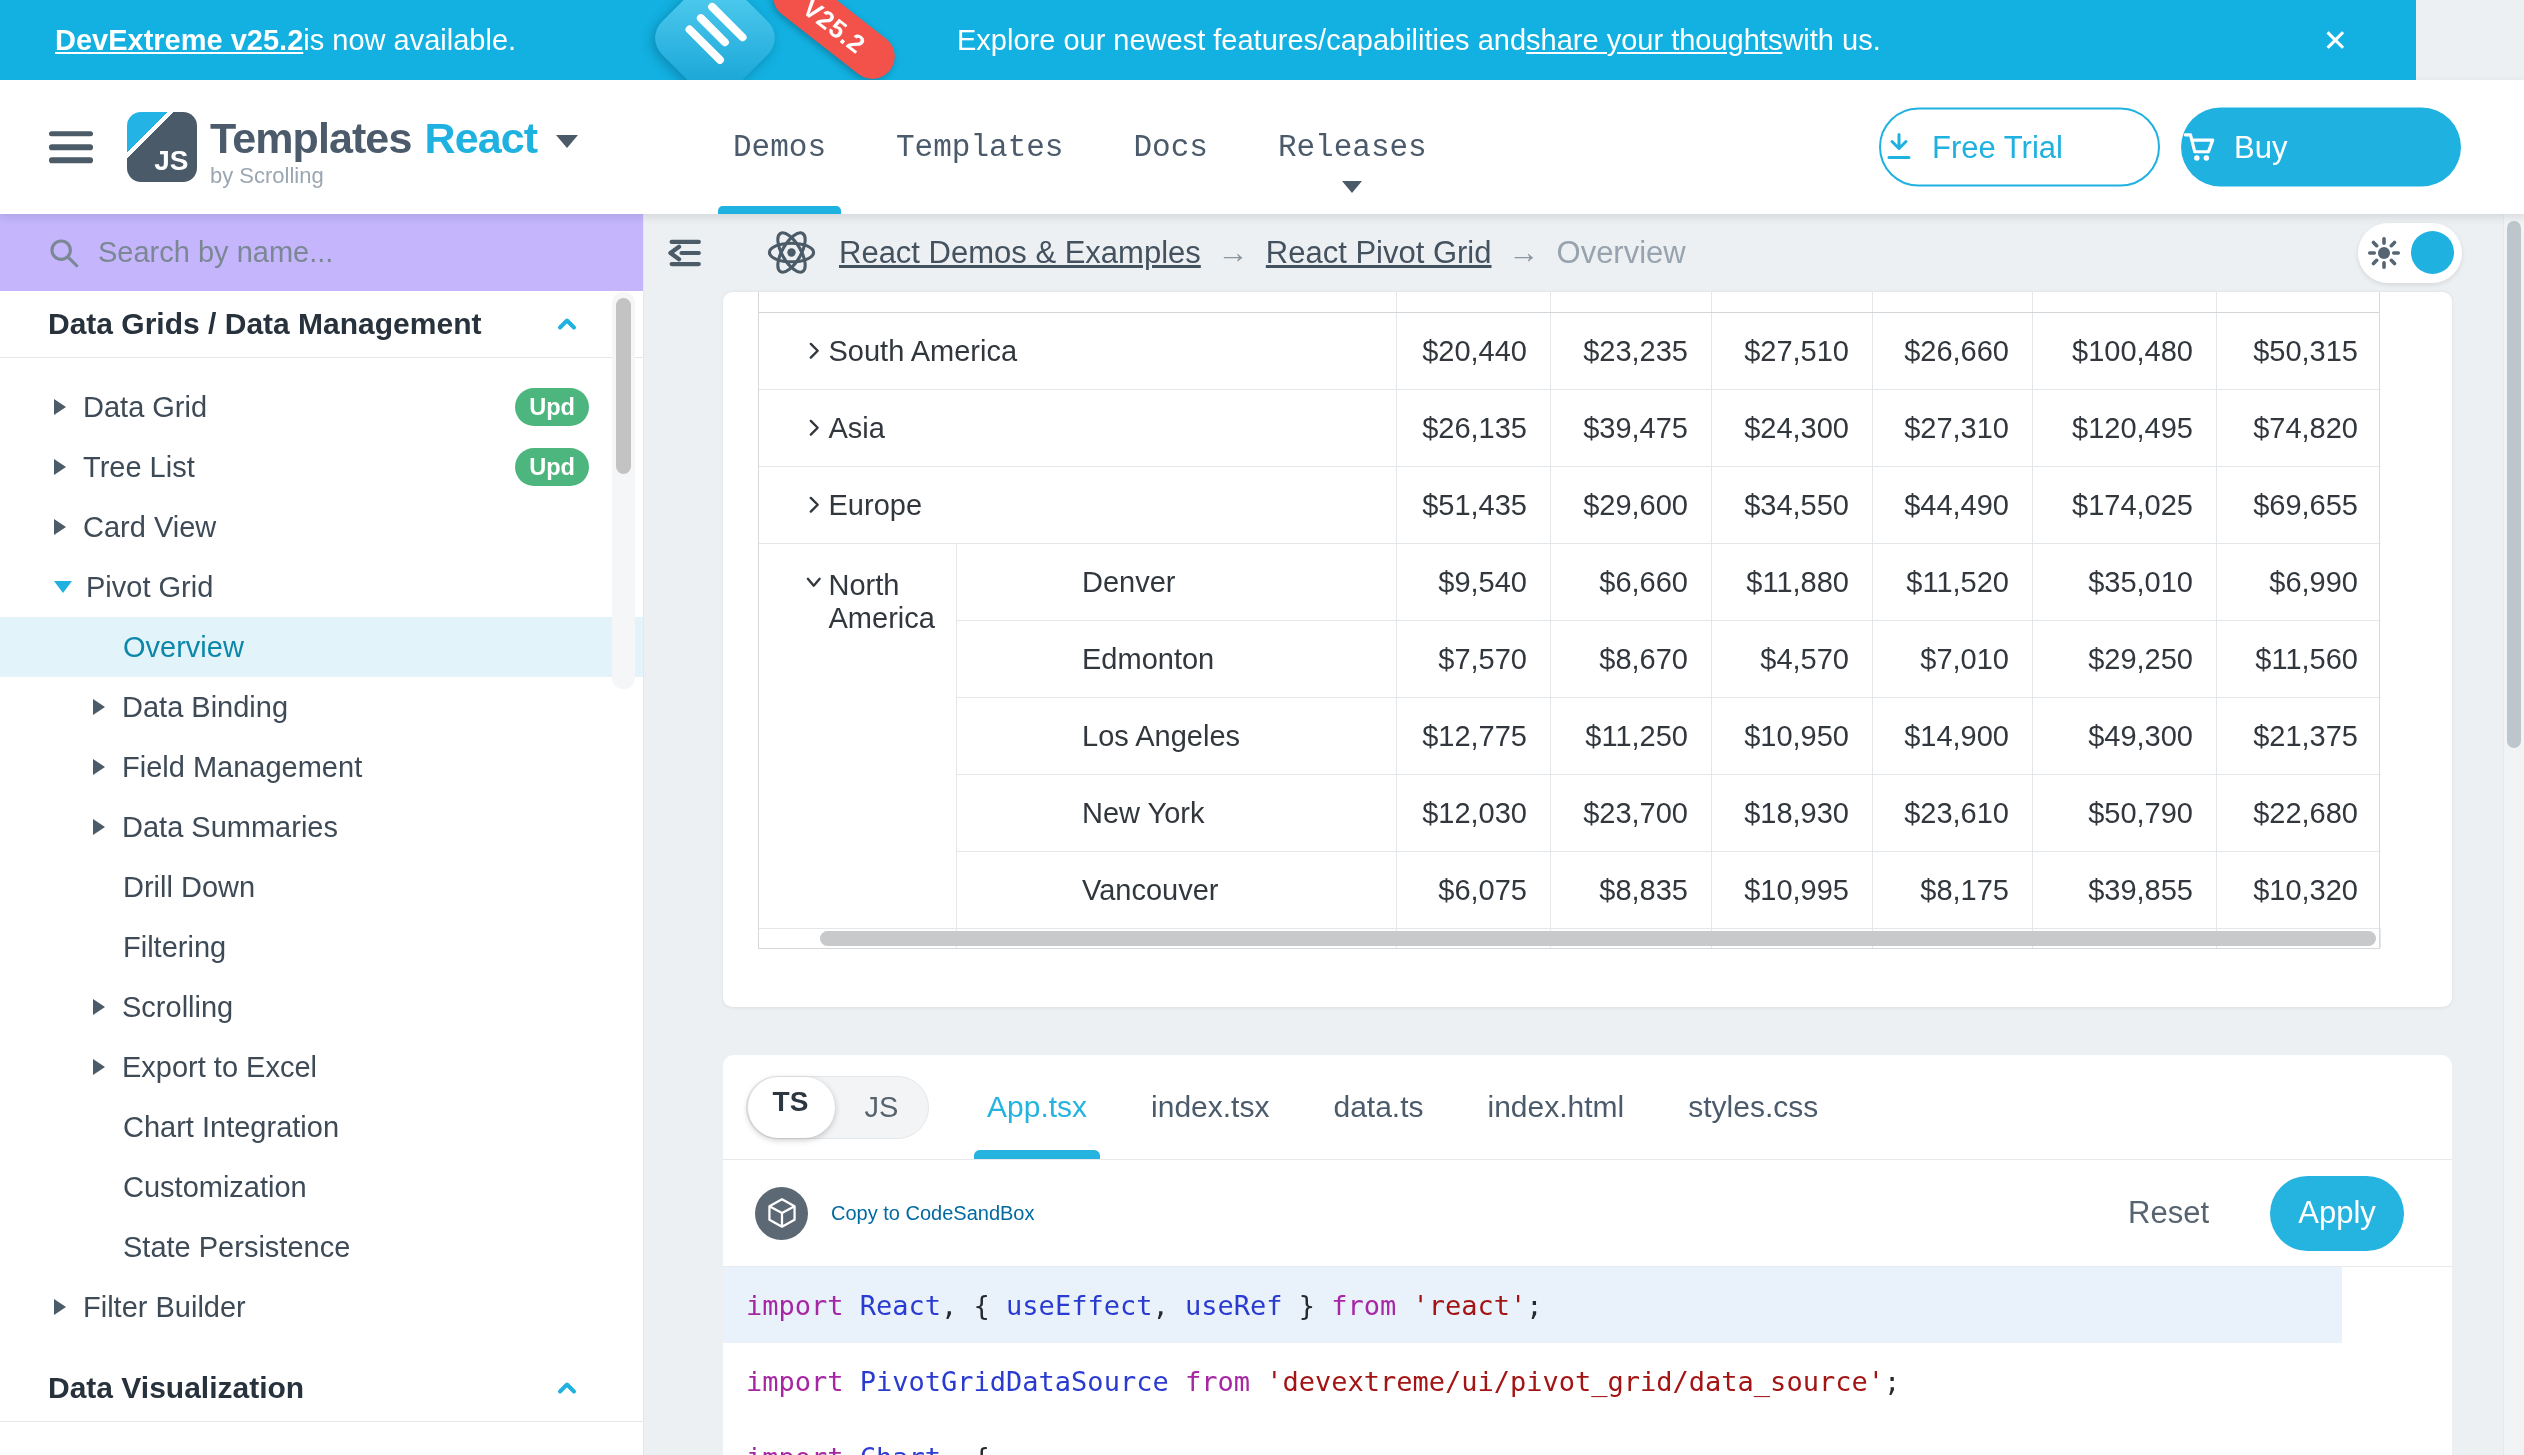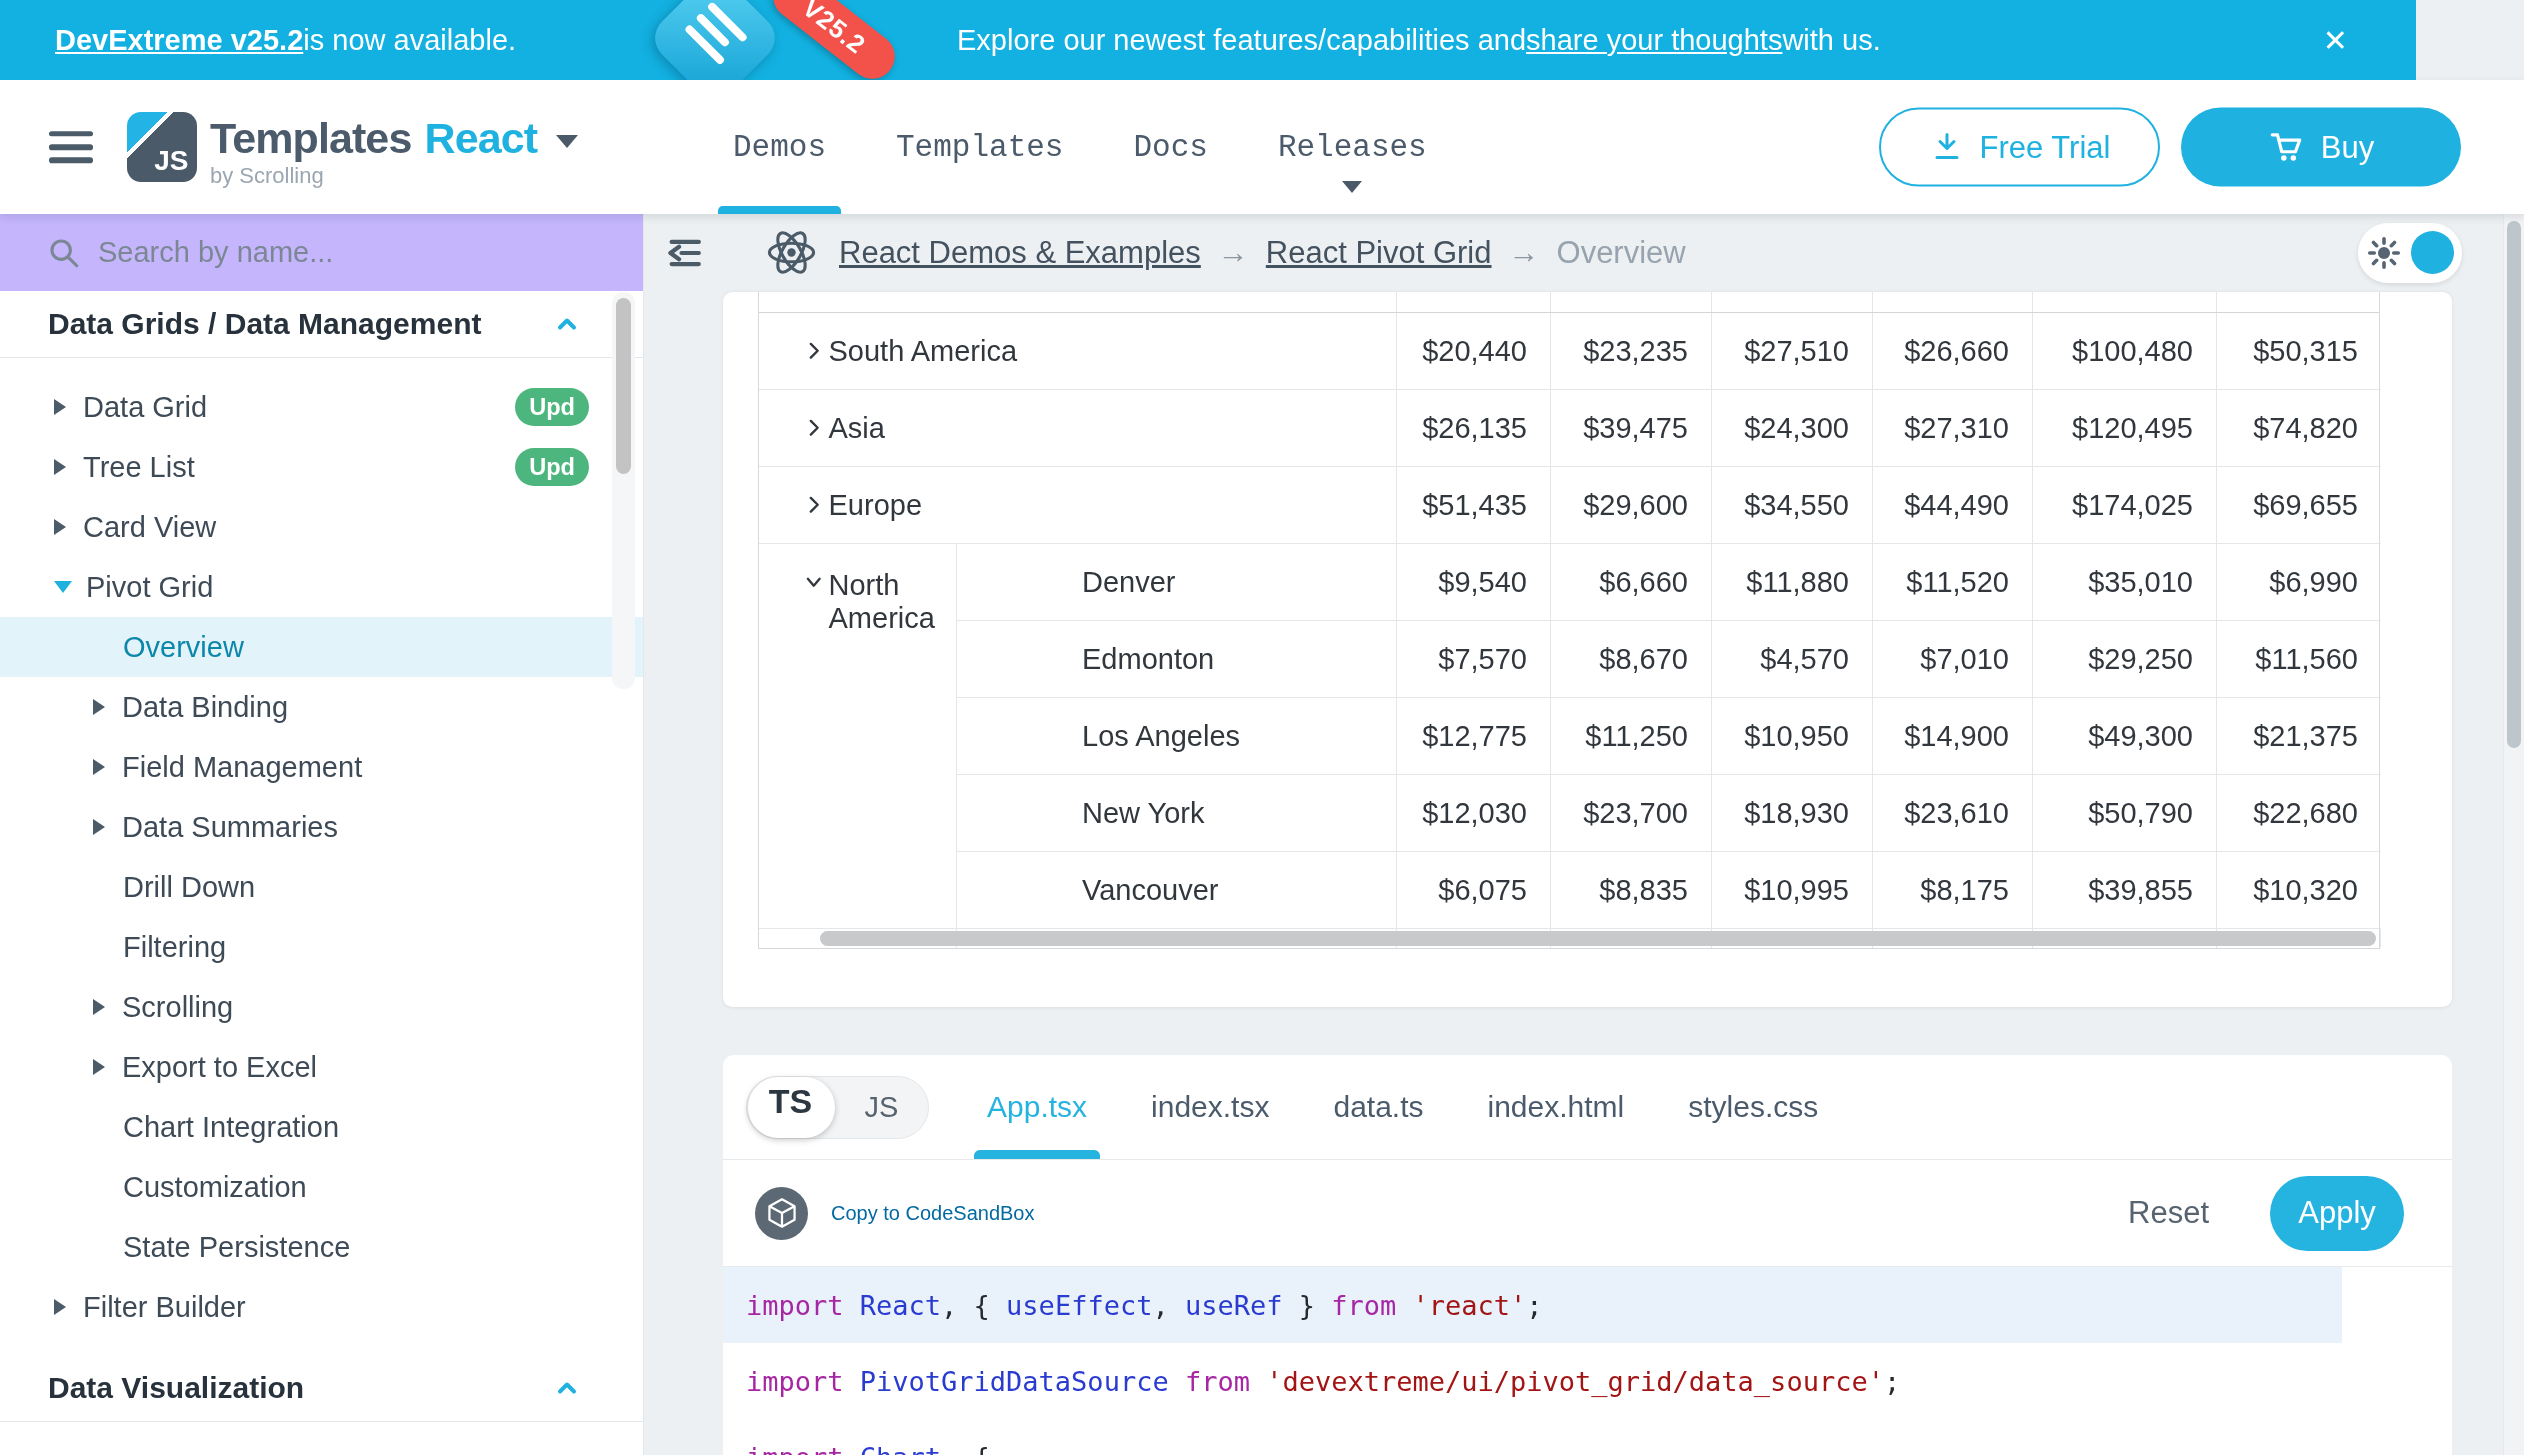--- a/index.html
+++ b/index.html
@@ -34,21 +34,21 @@
   .brand-line{display:flex;align-items:center;font-size:43px;font-weight:bold;letter-spacing:-0.9px;}
   .brand-name{color:#4b5b6b;}
   .brand-fw{color:#1fb1e0;margin-left:13.2px;}
   .caret-dn{width:0;height:0;border-left:11.3px solid transparent;border-right:11.3px solid transparent;border-top:13.2px solid #4a5a68;margin-left:19px;margin-top:5.7px;}
   .byline{font-size:22px;color:#9aa6b1;margin-top:0px;}
   .nav{position:absolute;left:733px;top:0;height:134px;display:flex;gap:70px;font-family:Liberation Mono, monospace;}
   .nav-item{position:relative;display:flex;align-items:center;height:100%;font-size:31px;color:#4b5b6b;cursor:pointer;flex-direction:column;justify-content:center;}
   .nav-item.active::after{content:"";position:absolute;left:-15px;right:-15px;bottom:0;height:8.5px;background:#1fb1e0;border-radius:4.7px 4.7px 0 0;}
   .nav-caret{width:0;height:0;border-left:10.4px solid transparent;border-right:10.4px solid transparent;border-top:12.3px solid #4a5a68;position:absolute;bottom:21px;left:50%;transform:translateX(-50%);}
   .actions{position:absolute;right:64px;top:50%;transform:translateY(-50%);display:flex;gap:21px;}
-  .btn{height:79px;border-radius:40px;display:flex;align-items:center;justify-content:center;font-size:31px;cursor:pointer;gap:15px;}
+  .btn{height:79px;border-radius:40px;display:flex;align-items:center;font-size:31px;cursor:pointer;gap:15px;}
   .btn-trial{width:281px;border:2.8px solid #1fb1e0;color:#1fb1e0;background:#fff;}
   .btn-buy{width:280px;background:#1fb1e0;color:#fff;border:none;}
 
   
   .sidebar{position:absolute;left:0;top:214px;width:644px;bottom:0;background:#fff;border-right:0.9px solid #e5e8ea;}
   .search-row{height:77px;background:#c4b5fd;display:flex;align-items:center;padding-left:47px;gap:17px;}
   .search-input{border:none;outline:none;background:transparent;font-size:29px;color:#3e4b57;width:453px;font-family:"Liberation Sans",sans-serif;}
   .search-input::placeholder{color:#7b8894;opacity:1;}
   .section-head{height:67px;display:flex;align-items:center;justify-content:space-between;padding:0 62px 0 48px;
     font-size:30px;font-weight:bold;color:#28323c;border-bottom:0.9px solid #e3e7ea;cursor:pointer;}
@@ -96,21 +96,21 @@
   .strip{height:19px;position:relative;}
   .strip div{border-right:0.9px solid #e4e7ea;}
   .strip div:last-child{border-right:none;}
   .hthumb{position:absolute;left:61px;top:1.9px;width:1556px;height:15px;background:#c7c9cb;border-radius:7.6px;}
 
   
   .code-card{position:absolute;left:723px;top:1055px;width:1729px;height:401px;background:#fff;border-radius:11.3px 11.3px 0 0;overflow:hidden;}
   .tabs-row{height:105px;border-bottom:0.9px solid #e7eaec;display:flex;align-items:center;padding:0 32px 0 23px;}
   .lang-toggle{position:relative;width:183px;height:63px;background:#f3f4f5;border:0.9px solid #e3e6e8;border-radius:32px;flex:none;cursor:pointer;}
   .lang-knob{position:absolute;left:0.9px;top:0px;width:87px;height:61px;background:#fff;border-radius:31px;box-shadow:0 1.9px 6.6px rgba(0,0,0,.22);}
-  .lang-ts{position:absolute;left:0;top:0;width:87px;height:50px;display:flex;align-items:center;justify-content:center;font-size:34px;font-weight:bold;color:#2c3742;}
+  .lang-ts{position:absolute;left:0;top:0;width:87px;height:50px;display:flex;align-items:center;justify-content:center;font-size:28px;font-weight:bold;color:#2c3742;}
   .lang-js{position:absolute;right:0;top:0;width:93px;height:61px;display:flex;align-items:center;justify-content:center;font-size:29px;color:#57646f;}
   .file-tabs{display:flex;margin-left:58px;gap:64px;height:100%;align-items:center;}
   .tab{position:relative;height:100%;display:flex;align-items:center;font-size:30px;color:#4b5b6b;cursor:pointer;}
   .tab.active{color:#25b3e0;}
   .tab.active::after{content:"";position:absolute;left:-13.2px;right:-13.2px;bottom:0;height:9.4px;background:#25b3e0;border-radius:5.7px 5.7px 0 0;}
   .copy-row{height:107px;border-bottom:0.9px solid #e7eaec;display:flex;align-items:center;padding:0 48px 0 32px;gap:23px;}
   .csb-ic{width:53px;height:53px;border-radius:50%;background:#5c6874;display:flex;align-items:center;justify-content:center;flex:none;cursor:pointer;}
   .copy-label{font-size:20px;color:#0369a1;cursor:pointer;}
   .spacer{flex:1;}
   .reset-btn{font-size:31px;color:#57646f;margin-right:38px;cursor:pointer;background:none;border:none;font-family:"Liberation Sans",sans-serif;}

